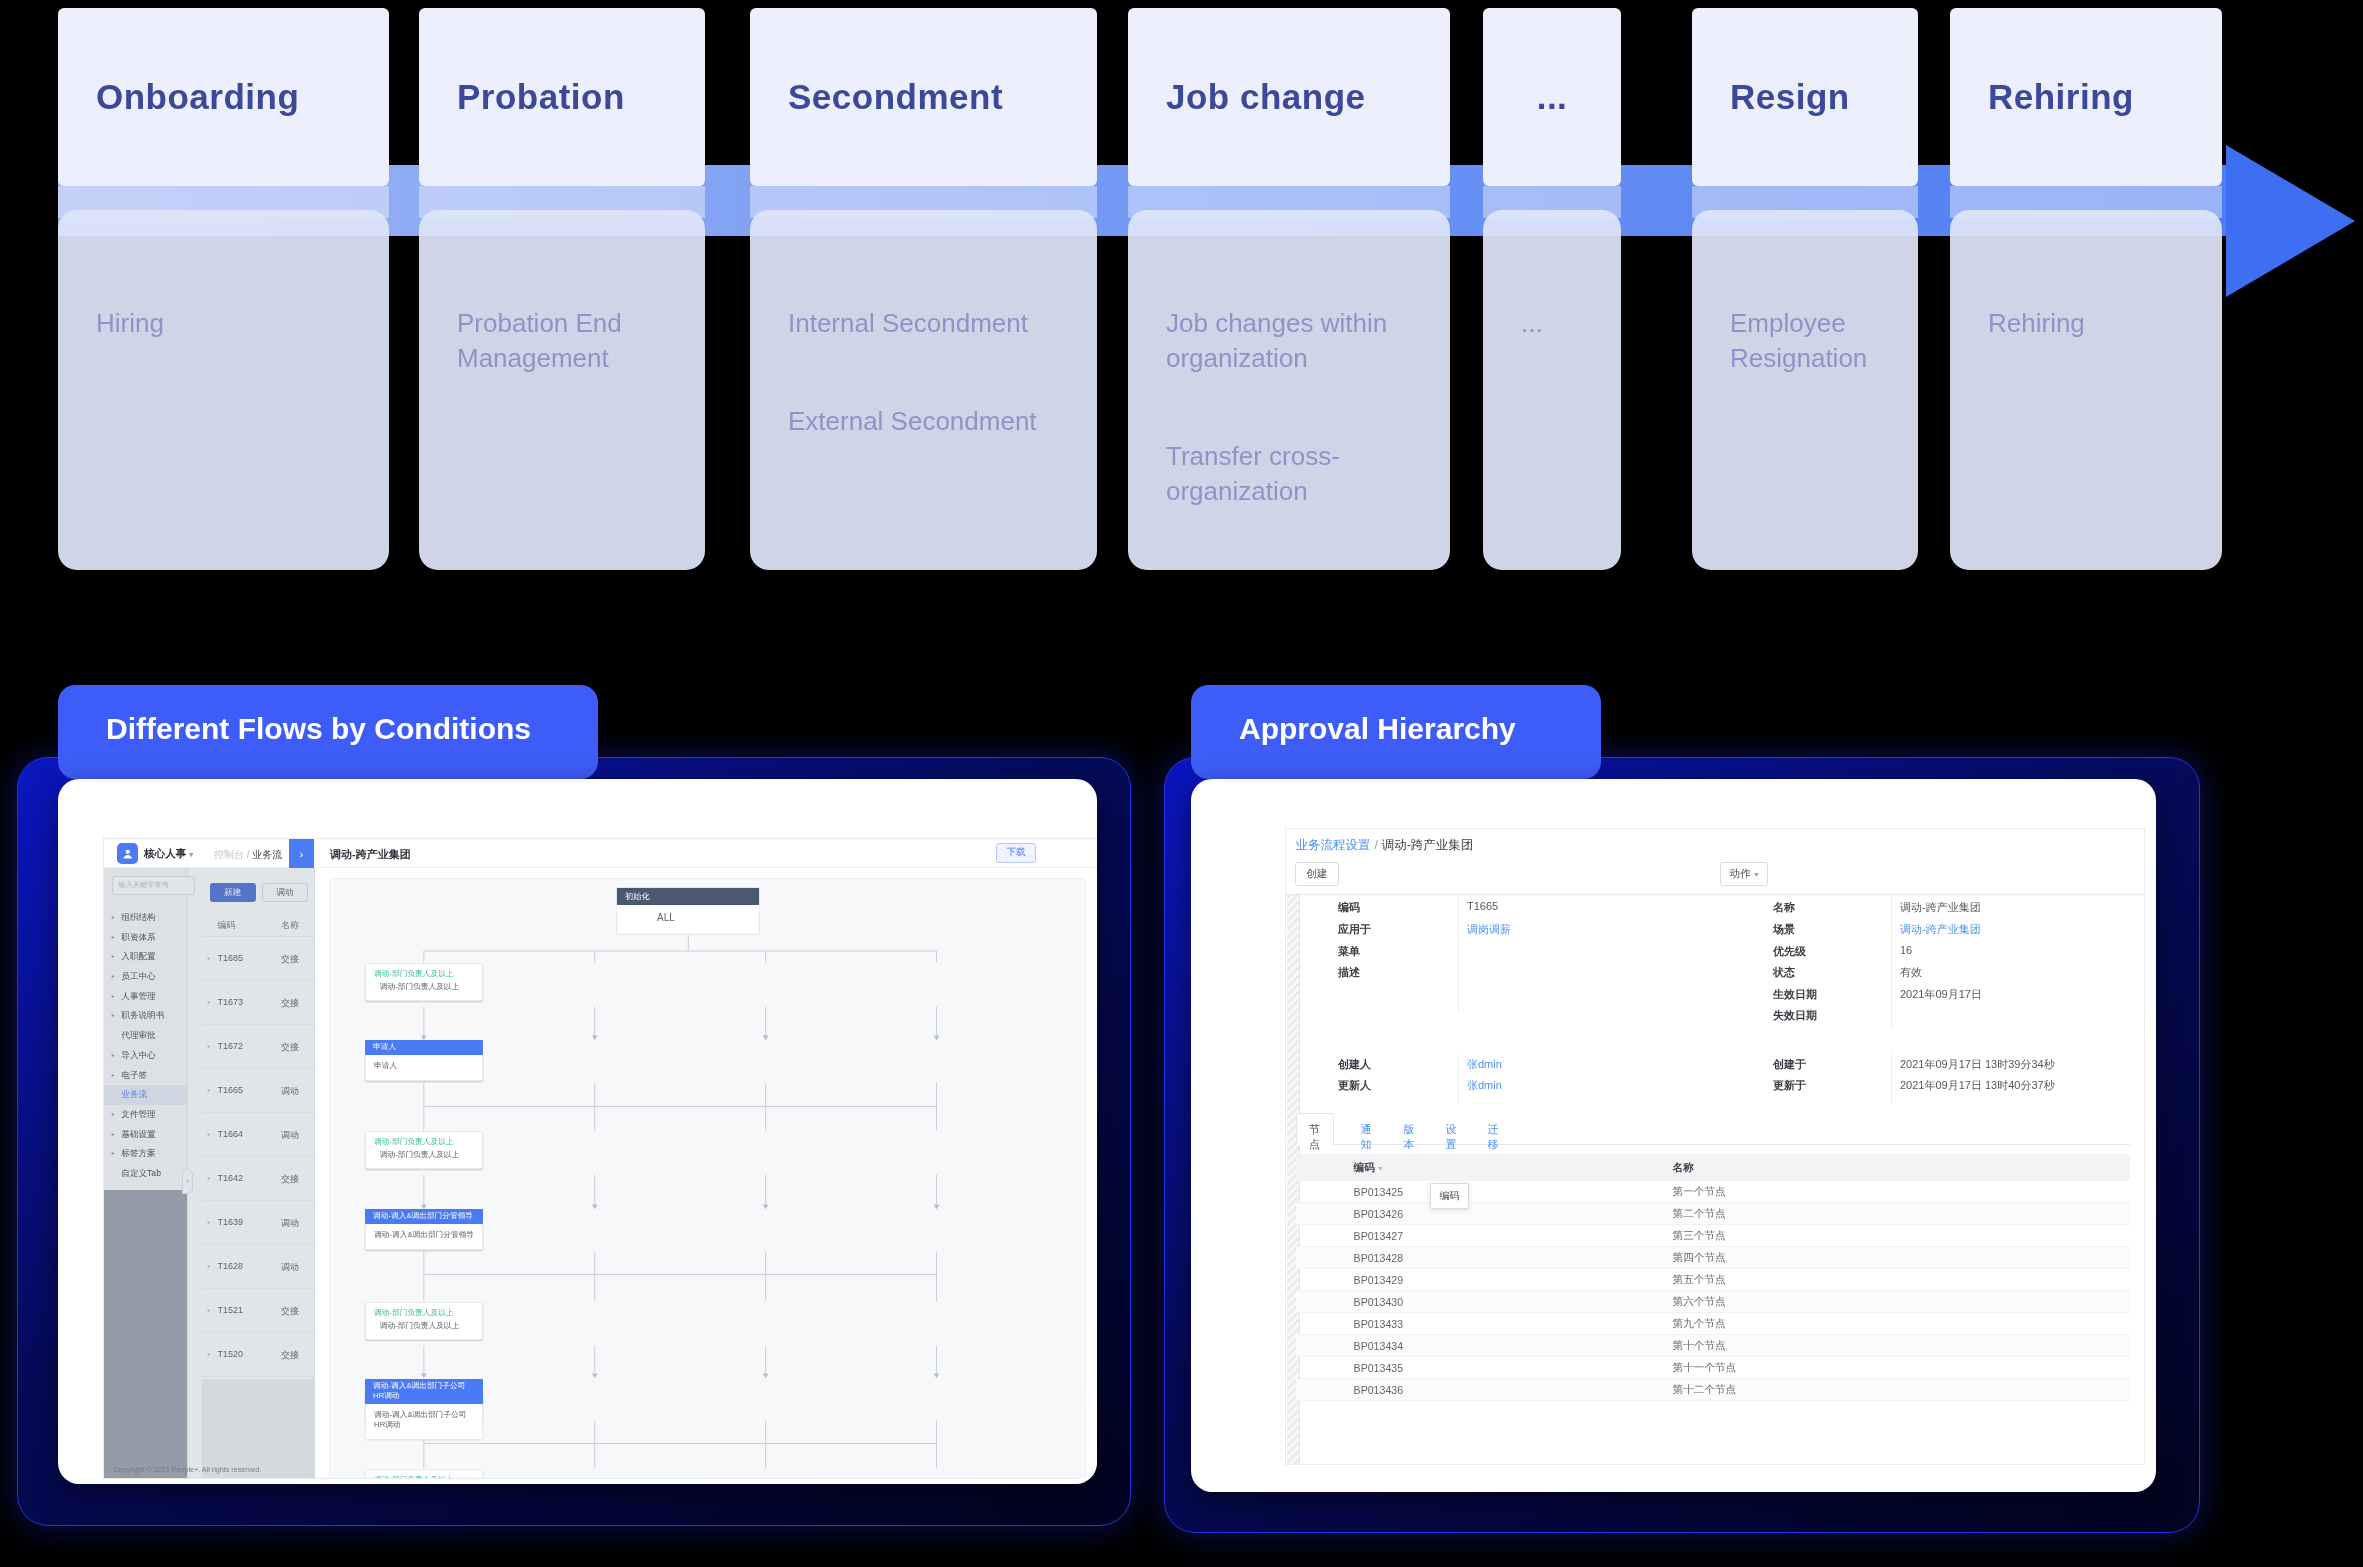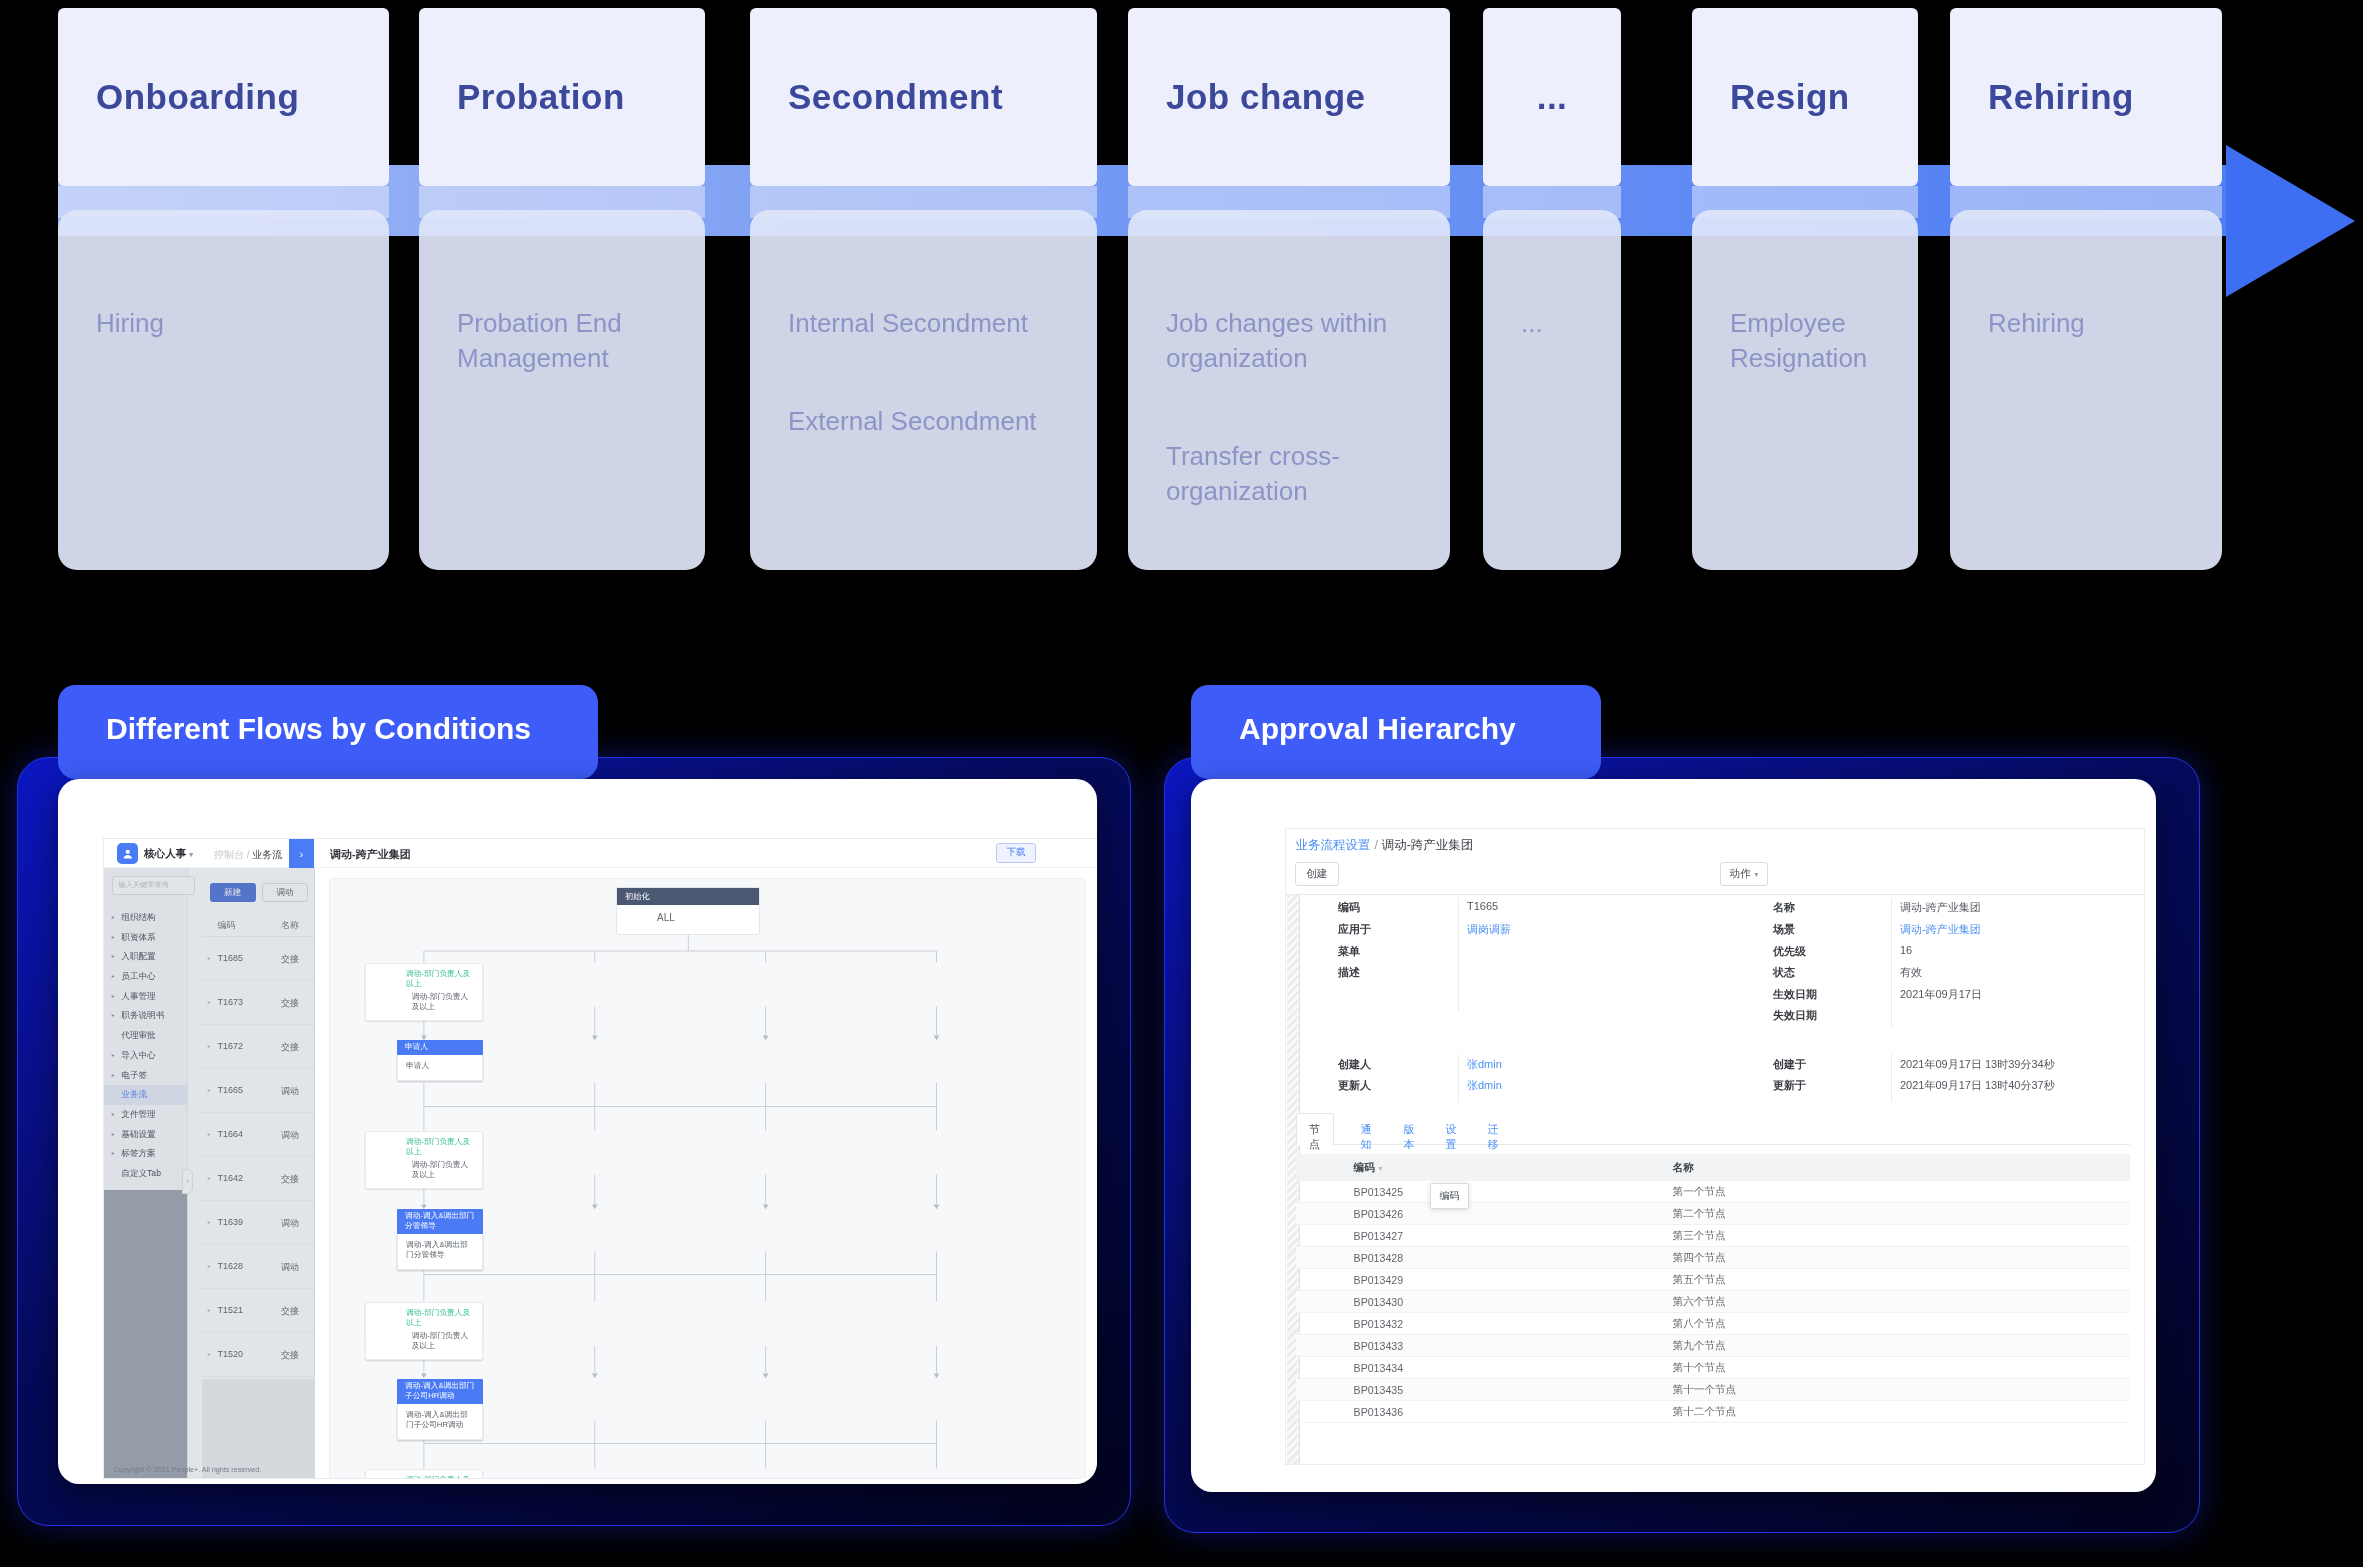--- a/index.html
+++ b/index.html
@@ -79,21 +79,21 @@
   .lrow .code{position:absolute;left:15.4px;top:16.3px;}
   .lrow .nm{position:absolute;left:79px;top:16.3px;width:33px;overflow:hidden;white-space:nowrap;}
   .lst-tail{position:absolute;left:0;top:511px;right:0;bottom:0;background:#eef0f3;}
   .dim{position:absolute;left:0;top:29px;width:211px;bottom:0;background:rgba(125,135,152,.22);z-index:3;pointer-events:none;}
   .copyright{position:absolute;left:9.6px;bottom:3.8px;font-size:7.2px;color:#757c86;z-index:4;white-space:nowrap;}
   .cnv{position:absolute;left:211px;top:29px;right:0;bottom:0;background:#fff;}
   .fpanel{position:absolute;left:14.4px;top:9.6px;width:757px;height:601px;background:#f7f8fa;border:1px solid #eef0f3;
         border-radius:2.9px;overflow:hidden;}
   .wires{position:absolute;left:0;top:0;}
   .fnode{position:absolute;width:118px;background:#fff;border:1px solid #e8eaee;border-radius:1.9px;
-        box-shadow:0 1px 1.9px rgba(0,0,0,.05);padding-left:32px;}
+        box-shadow:0 1px 1.9px rgba(0,0,0,.05);}
   .fstart{position:absolute;left:286px;top:8.6px;width:144px;border:1px solid #e3e6ea;border-radius:1.9px;background:#fff;}
   .fstart .t{background:#4b5872;color:#fff;font-size:8.2px;padding:2.9px 7.7px;}
   .fstart .b{color:#666;font-size:10px;padding:6.7px 7.7px 11.5px;margin-left:32px;}
   .frow{position:absolute;left:35px;display:flex;gap:53px;}
   .fr1{top:84px;} .fr2{top:161px;} .fr3{top:252px;} .fr4{top:330px;} .fr5{top:423px;} .fr6{top:500px;} .fr7{top:590px;}
   .cond .t{color:#2fbd8d;font-size:7.7px;padding:5.8px 7.7px 0;}
   .cond .b{color:#596068;font-size:7.7px;padding:2.9px 7.7px 7.7px 13.4px;}
   .appr{border:none;background:none;box-shadow:none;}
   .appr .t{background:#4a7bf5;color:#fff;font-size:7.7px;padding:2.9px 7.7px;border-radius:1.9px 1.9px 0 0;}
   .appr .b{background:#fff;border:1px solid #e8eaee;border-top:none;color:#596068;font-size:7.7px;padding:5.8px 7.7px 8.6px;
@@ -550,24 +550,20 @@
           </div>
         <div class="ntrow">
             <div class="c1">BP013429</div>
             <div class="c2">第五个节点</div>
           </div>
         <div class="ntrow">
             <div class="c1">BP013430</div>
             <div class="c2">第六个节点</div>
           </div>
         <div class="ntrow">
-            <div class="c1">BP013432</div>
-            <div class="c2">第八个节点</div>
-          </div>
-        <div class="ntrow">
             <div class="c1">BP013433</div>
             <div class="c2">第九个节点</div>
           </div>
         <div class="ntrow">
             <div class="c1">BP013434</div>
             <div class="c2">第十个节点</div>
           </div>
         <div class="ntrow">
             <div class="c1">BP013435</div>
             <div class="c2">第十一个节点</div>

